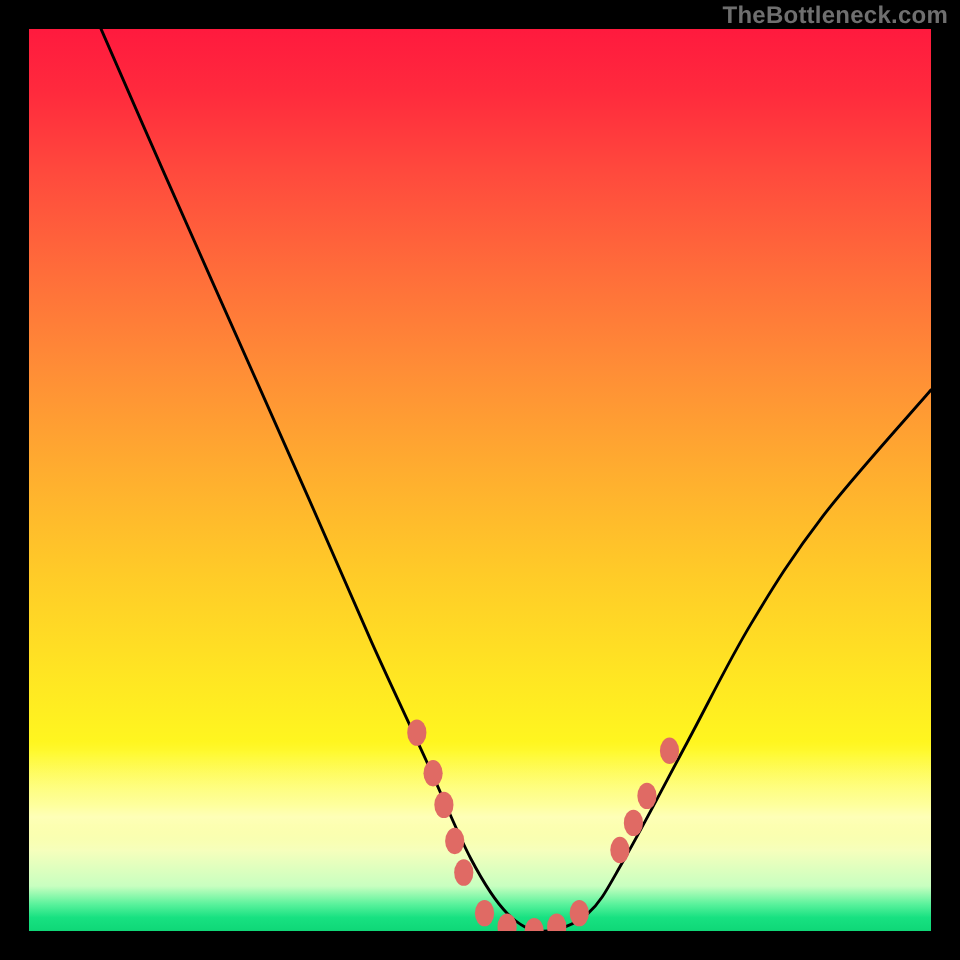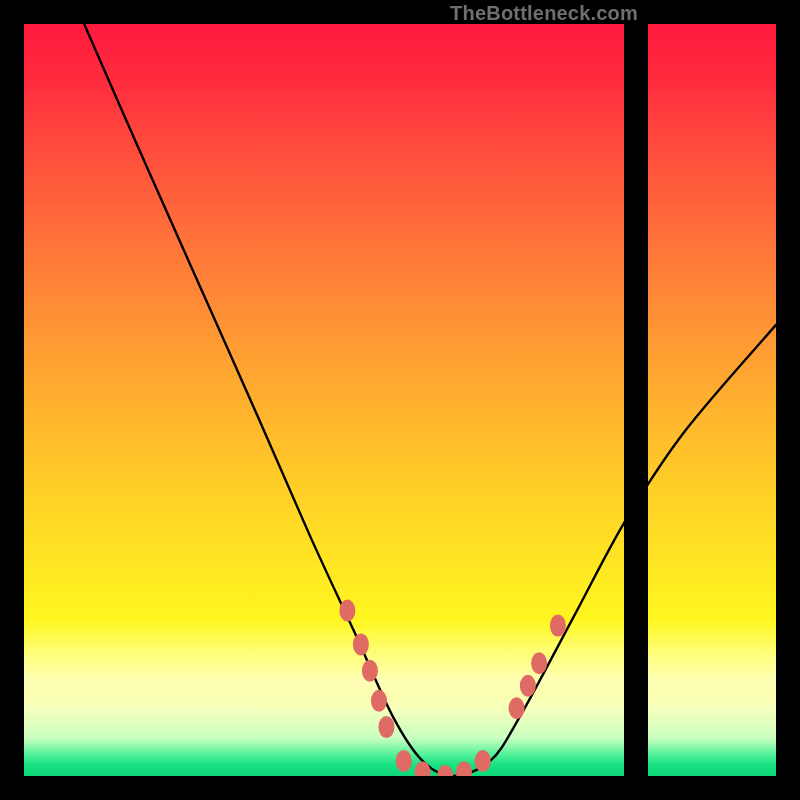--- a/index.html
+++ b/index.html
@@ -5,21 +5,21 @@
   html, body {
     margin: 0;
     padding: 0;
     width: 800px;
     height: 800px;
     background: #000;
     overflow: hidden;
   }
   .stage {
     position: relative;
-    width: 648px;
+    width: 800px;
     height: 800px;
   }
   .frame {
     position: absolute;
     inset: 0;
     border: 24px solid #000;
     box-sizing: border-box;
     z-index: 5;
     pointer-events: none;
   }

